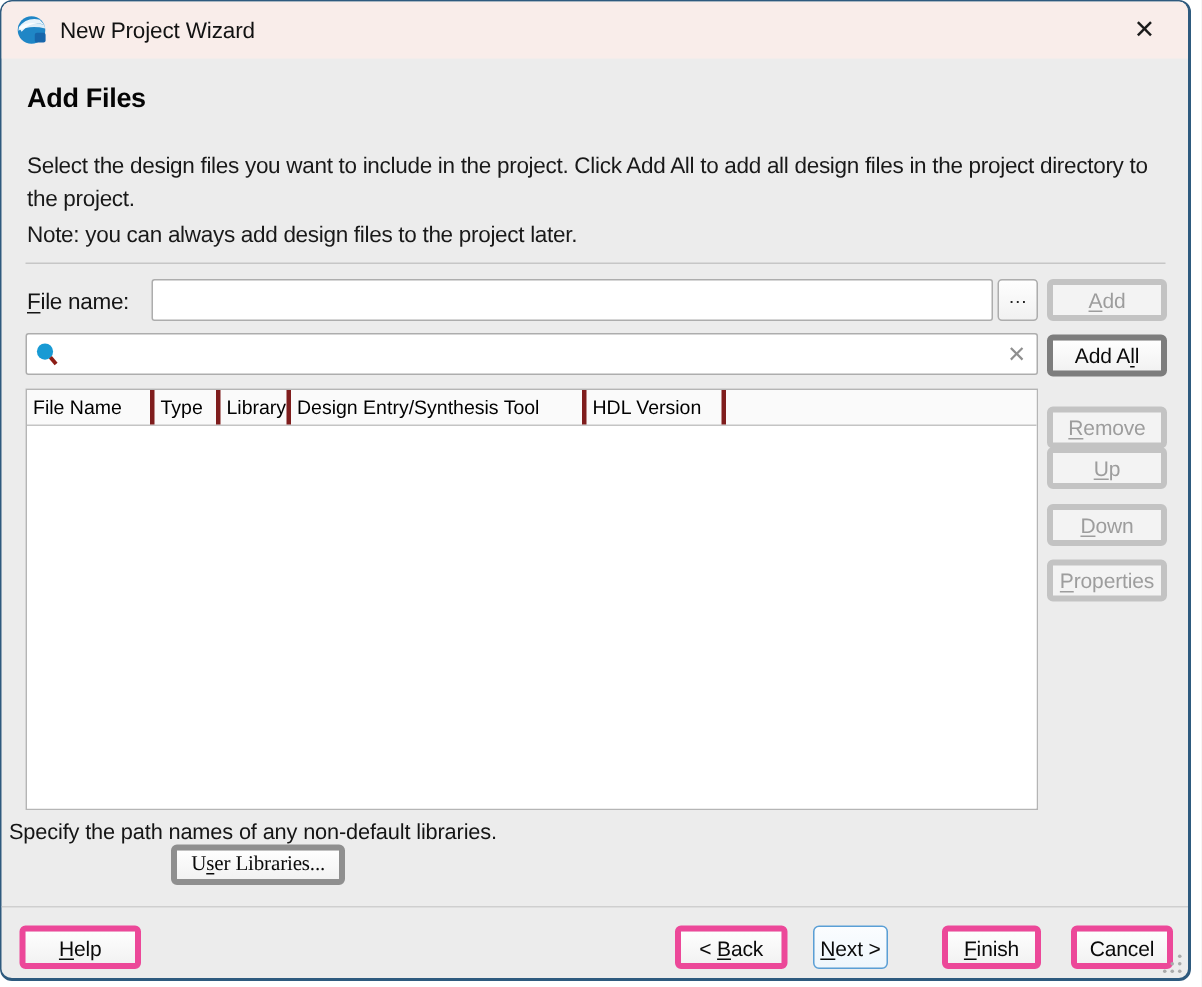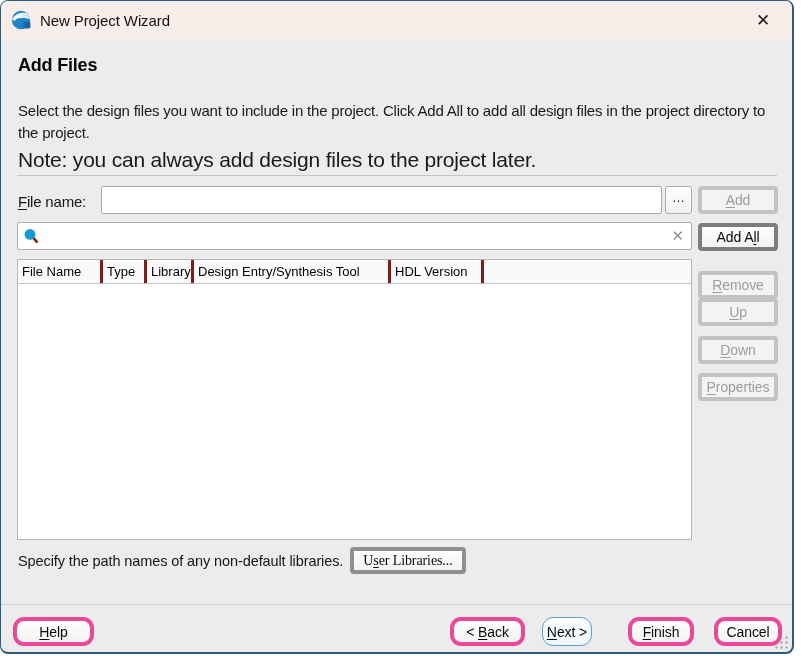--- a/index.html
+++ b/index.html
@@ -43,21 +43,21 @@
   .page-title {
     position: absolute; left: 17px; top: 16px;
     font-size: 18px; font-weight: bold; color: #050505; letter-spacing: -0.2px;
   }
   .desc {
     position: absolute; left: 17px; top: 61px; width: 748px;
     font-size: 15px; line-height: 1.45; color: #191919; letter-spacing: -0.2px;
   }
   .note {
     position: absolute; left: 17px; top: 109px; width: 748px;
-    font-size: 21px; color: #191919; letter-spacing: -0.2px;
+    font-size: 15px; color: #191919; letter-spacing: -0.2px;
   }
   .sep-top { position: absolute; left: 16px; width: 760px; top: 136px; border-top: 1px solid #c6c6c6; }
   .sep-bottom { position: absolute; left: 0; right: 0; top: 565px; border-top: 1px solid #cfcfcf; }
 
   
   .mn { text-decoration: underline; text-underline-offset: 2px; }
   .field-label { position: absolute; left: 17px; top: 154px; font-size: 15px; color: #151515; letter-spacing: -0.2px; }
 
   .text-input {
     position: absolute;
@@ -129,28 +129,28 @@
   }
   .side-btn { position: absolute; left: 697px; width: 80px; height: 28px; }
   #btn-add        { top: 147px; }
   #btn-add-all    { top: 184px; border-color: #7d7d7d; }
   #btn-remove     { top: 232px; }
   #btn-up         { top: 259px; }
   #btn-down       { top: 297px; }
   #btn-properties { top: 334px; }
 
   .libs-row {
-    position: absolute; left: 17px; top: 508px;
-    display: flex; align-items: center;
+    position: absolute; left: 5px; top: 508px;
+    display: flex; align-items: center; flex-direction: column;
   }
   .libs-text { font-size: 14.5px; color: #151515; letter-spacing: -0.1px; margin-right: 7px; }
   .libs-btn { height: 27px; padding: 4px 9px; border-color: #8f8f8f; font-family: Liberation Serif, serif; }
 
   .footer { position: absolute; left: 0; right: 0; top: 578px; height: 30px; }
-  .footer .btn { position: absolute; height: 29px; border-radius: 11px; }
+  .footer .btn { position: absolute; height: 29px; }
   #btn-help   { left: 12px;  width: 81px; }
   #btn-back   { left: 449px; width: 75px; }
   #btn-next   { left: 541px; width: 50px; border: 1px solid #5a9fd6; background: linear-gradient(#fbfdff, #eef6fc); }
   #btn-finish { left: 627px; width: 66px; }
   #btn-cancel { left: 713px; width: 68px; }
 
   .resize-grip { position: absolute; right: 3px; bottom: 2px; }
 </style>
 </head>
 <body>

